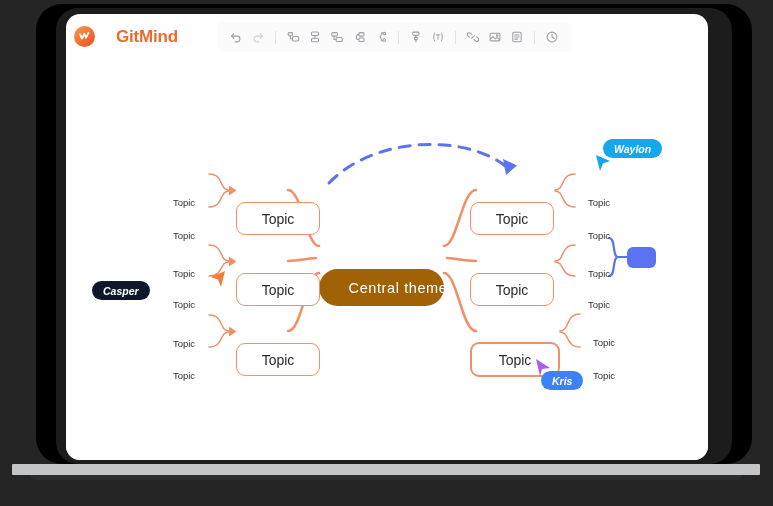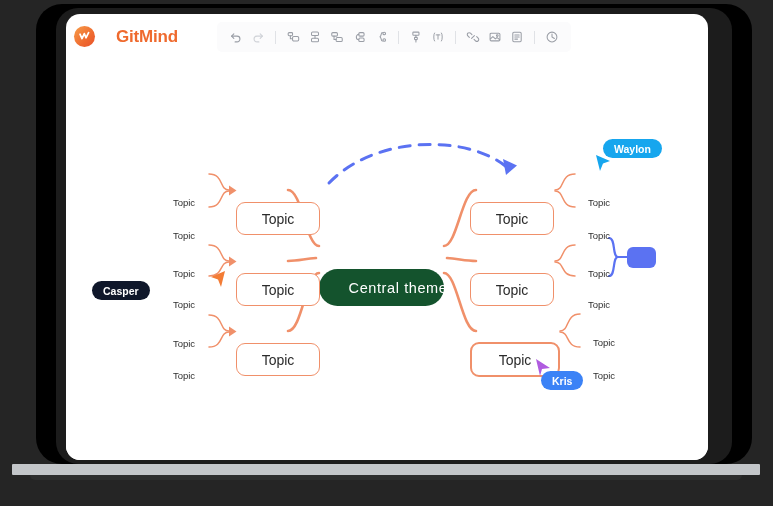--- a/index.html
+++ b/index.html
@@ -132,21 +132,21 @@
   
   .node {
     position: absolute;
     display: flex;
     align-items: center;
     justify-content: center;
     white-space: nowrap;
     margin-top: 28px;
   }
   .node-central {
-    background: #14532d;
+    background: #a16207;
     color: #ffffff;
     border-radius: 24px;
     font-size: 14.5px;
     letter-spacing: 0.6px;
     padding-left: 33px;
   }
   .node-topic {
     background: #ffffff;
     border: 1.6px solid #f0906a;
     border-radius: 9px;
@@ -168,20 +168,21 @@
     border-radius: 11px;
     color: #ffffff;
     font-size: 10.5px;
     font-weight: bold;
     display: flex;
     align-items: center;
     justify-content: center;
     padding: 0 11px;
     height: 19px;
     white-space: nowrap;
+    font-style: italic;
   }
 
   
   .collapsed-chip {
     position: absolute;
     background: #5b72f2;
     border-radius: 6px;
   }
 </style>
 </head>

